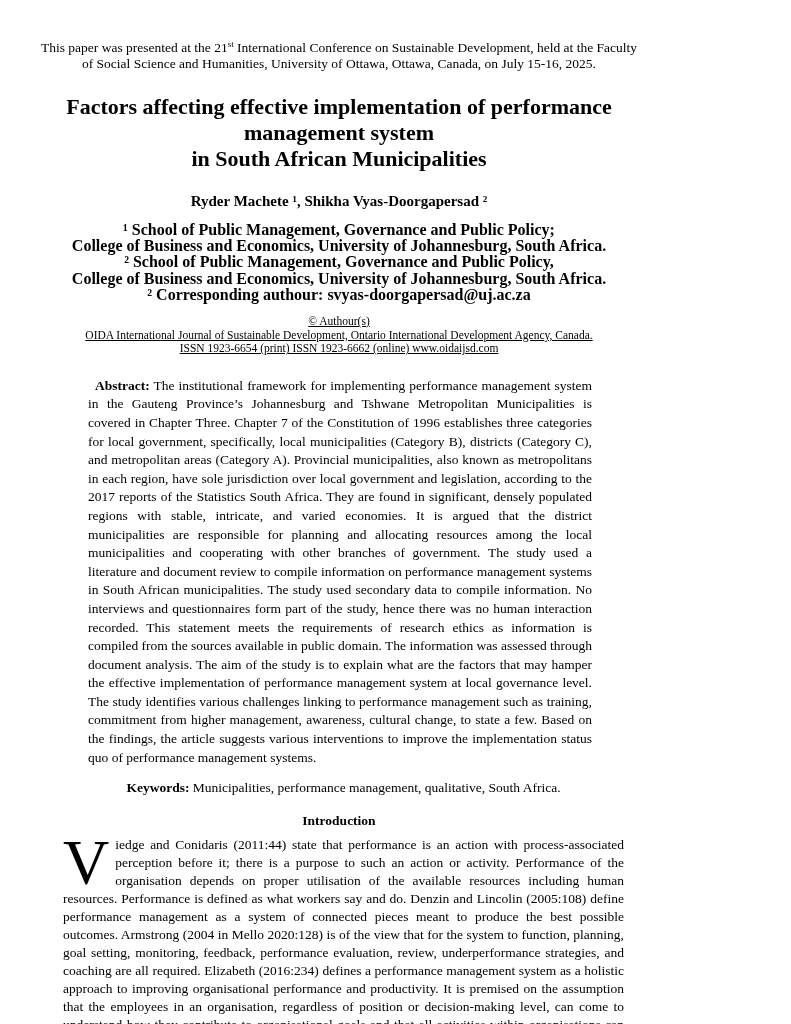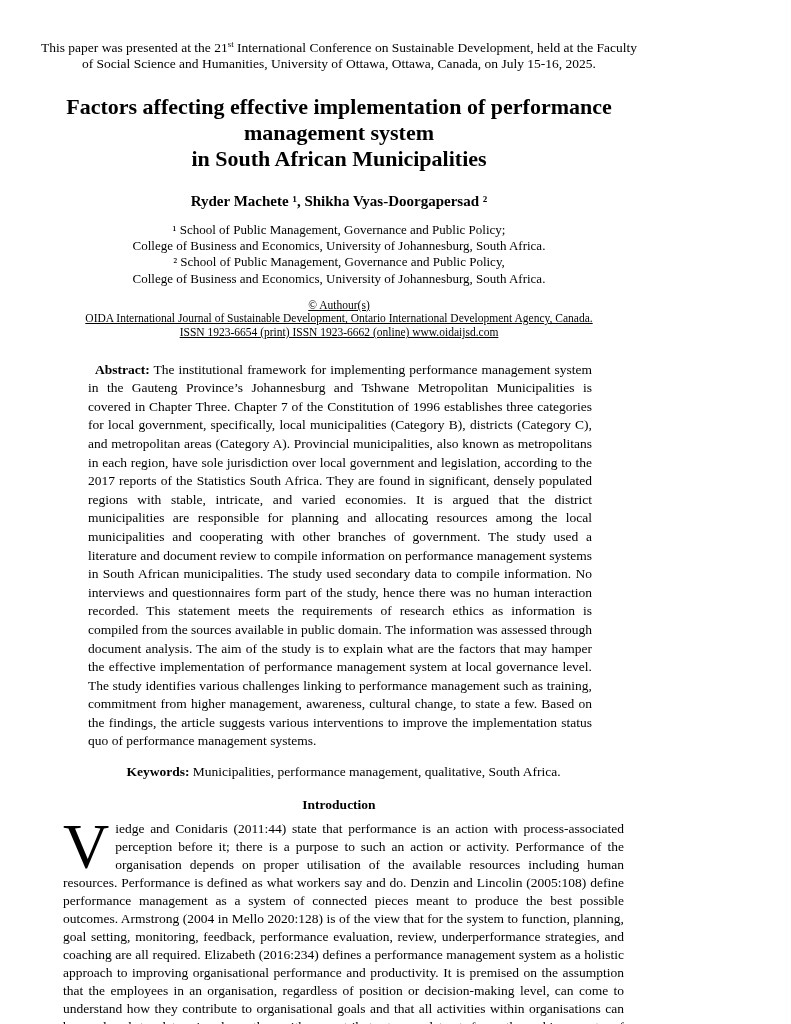--- a/index.html
+++ b/index.html
@@ -43,22 +43,23 @@
   .authors {
     margin: 20px 0 12px;
     text-align: center;
     font-size: 15px;
     font-weight: bold;
     line-height: 18px;
   }
   .affiliations {
     margin: 2px 0 12px;
     text-align: center;
-    font-size: 13px;
+    font-size: 16px;
     line-height: 16.2px;
+    font-weight: bold;
   }
   .imprint {
     margin: 9px 0 0;
     text-align: center;
     font-size: 11.5px;
     line-height: 13.6px;
     text-decoration: underline;
   }
   .abstract {
     margin: 21px 86px 0 88px;
@@ -107,20 +108,21 @@
     <span class="title-line">in South African Municipalities</span>
   </h1>
 
   <p class="authors">Ryder Machete ¹, Shikha Vyas-Doorgapersad ²</p>
 
   <div class="affiliations">
     <div>¹ School of Public Management, Governance and Public Policy;</div>
     <div>College of Business and Economics, University of Johannesburg, South Africa.</div>
     <div>² School of Public Management, Governance and Public Policy,</div>
     <div>College of Business and Economics, University of Johannesburg, South Africa.</div>
+    <div>² Corresponding authour: svyas-doorgapersad@uj.ac.za</div>
   </div>
 
   <div class="imprint">
     <div>© Authour(s)</div>
     <div>OIDA International Journal of Sustainable Development, Ontario International Development Agency, Canada.</div>
     <div>ISSN 1923-6654 (print) ISSN 1923-6662 (online) www.oidaijsd.com</div>
   </div>
 
   <p class="abstract"><b>Abstract:</b><span> The institutional framework for implementing performance management system in the Gauteng Province’s Johannesburg and Tshwane Metropolitan Municipalities is covered in Chapter Three. Chapter 7 of the Constitution of 1996 establishes three categories for local government, specifically, local municipalities (Category B), districts (Category C), and metropolitan areas (Category A). Provincial municipalities, also known as metropolitans in each region, have sole jurisdiction over local government and legislation, according to the 2017 reports of the Statistics South Africa. They are found in significant, densely populated regions with stable, intricate, and varied economies. It is argued that the district municipalities are responsible for planning and allocating resources among the local municipalities and cooperating with other branches of government. The study used a literature and document review to compile information on performance management systems in South African municipalities. The study used secondary data to compile information. No interviews and questionnaires form part of the study, hence there was no human interaction recorded. This statement meets the requirements of research ethics as information is compiled from the sources available in public domain. The information was assessed through document analysis. The aim of the study is to explain what are the factors that may hamper the effective implementation of performance management system at local governance level. The study identifies various challenges linking to performance management such as training, commitment from higher management, awareness, cultural change, to state a few. Based on the findings, the article suggests various interventions to improve the implementation status quo of performance management systems.</span></p>
 

